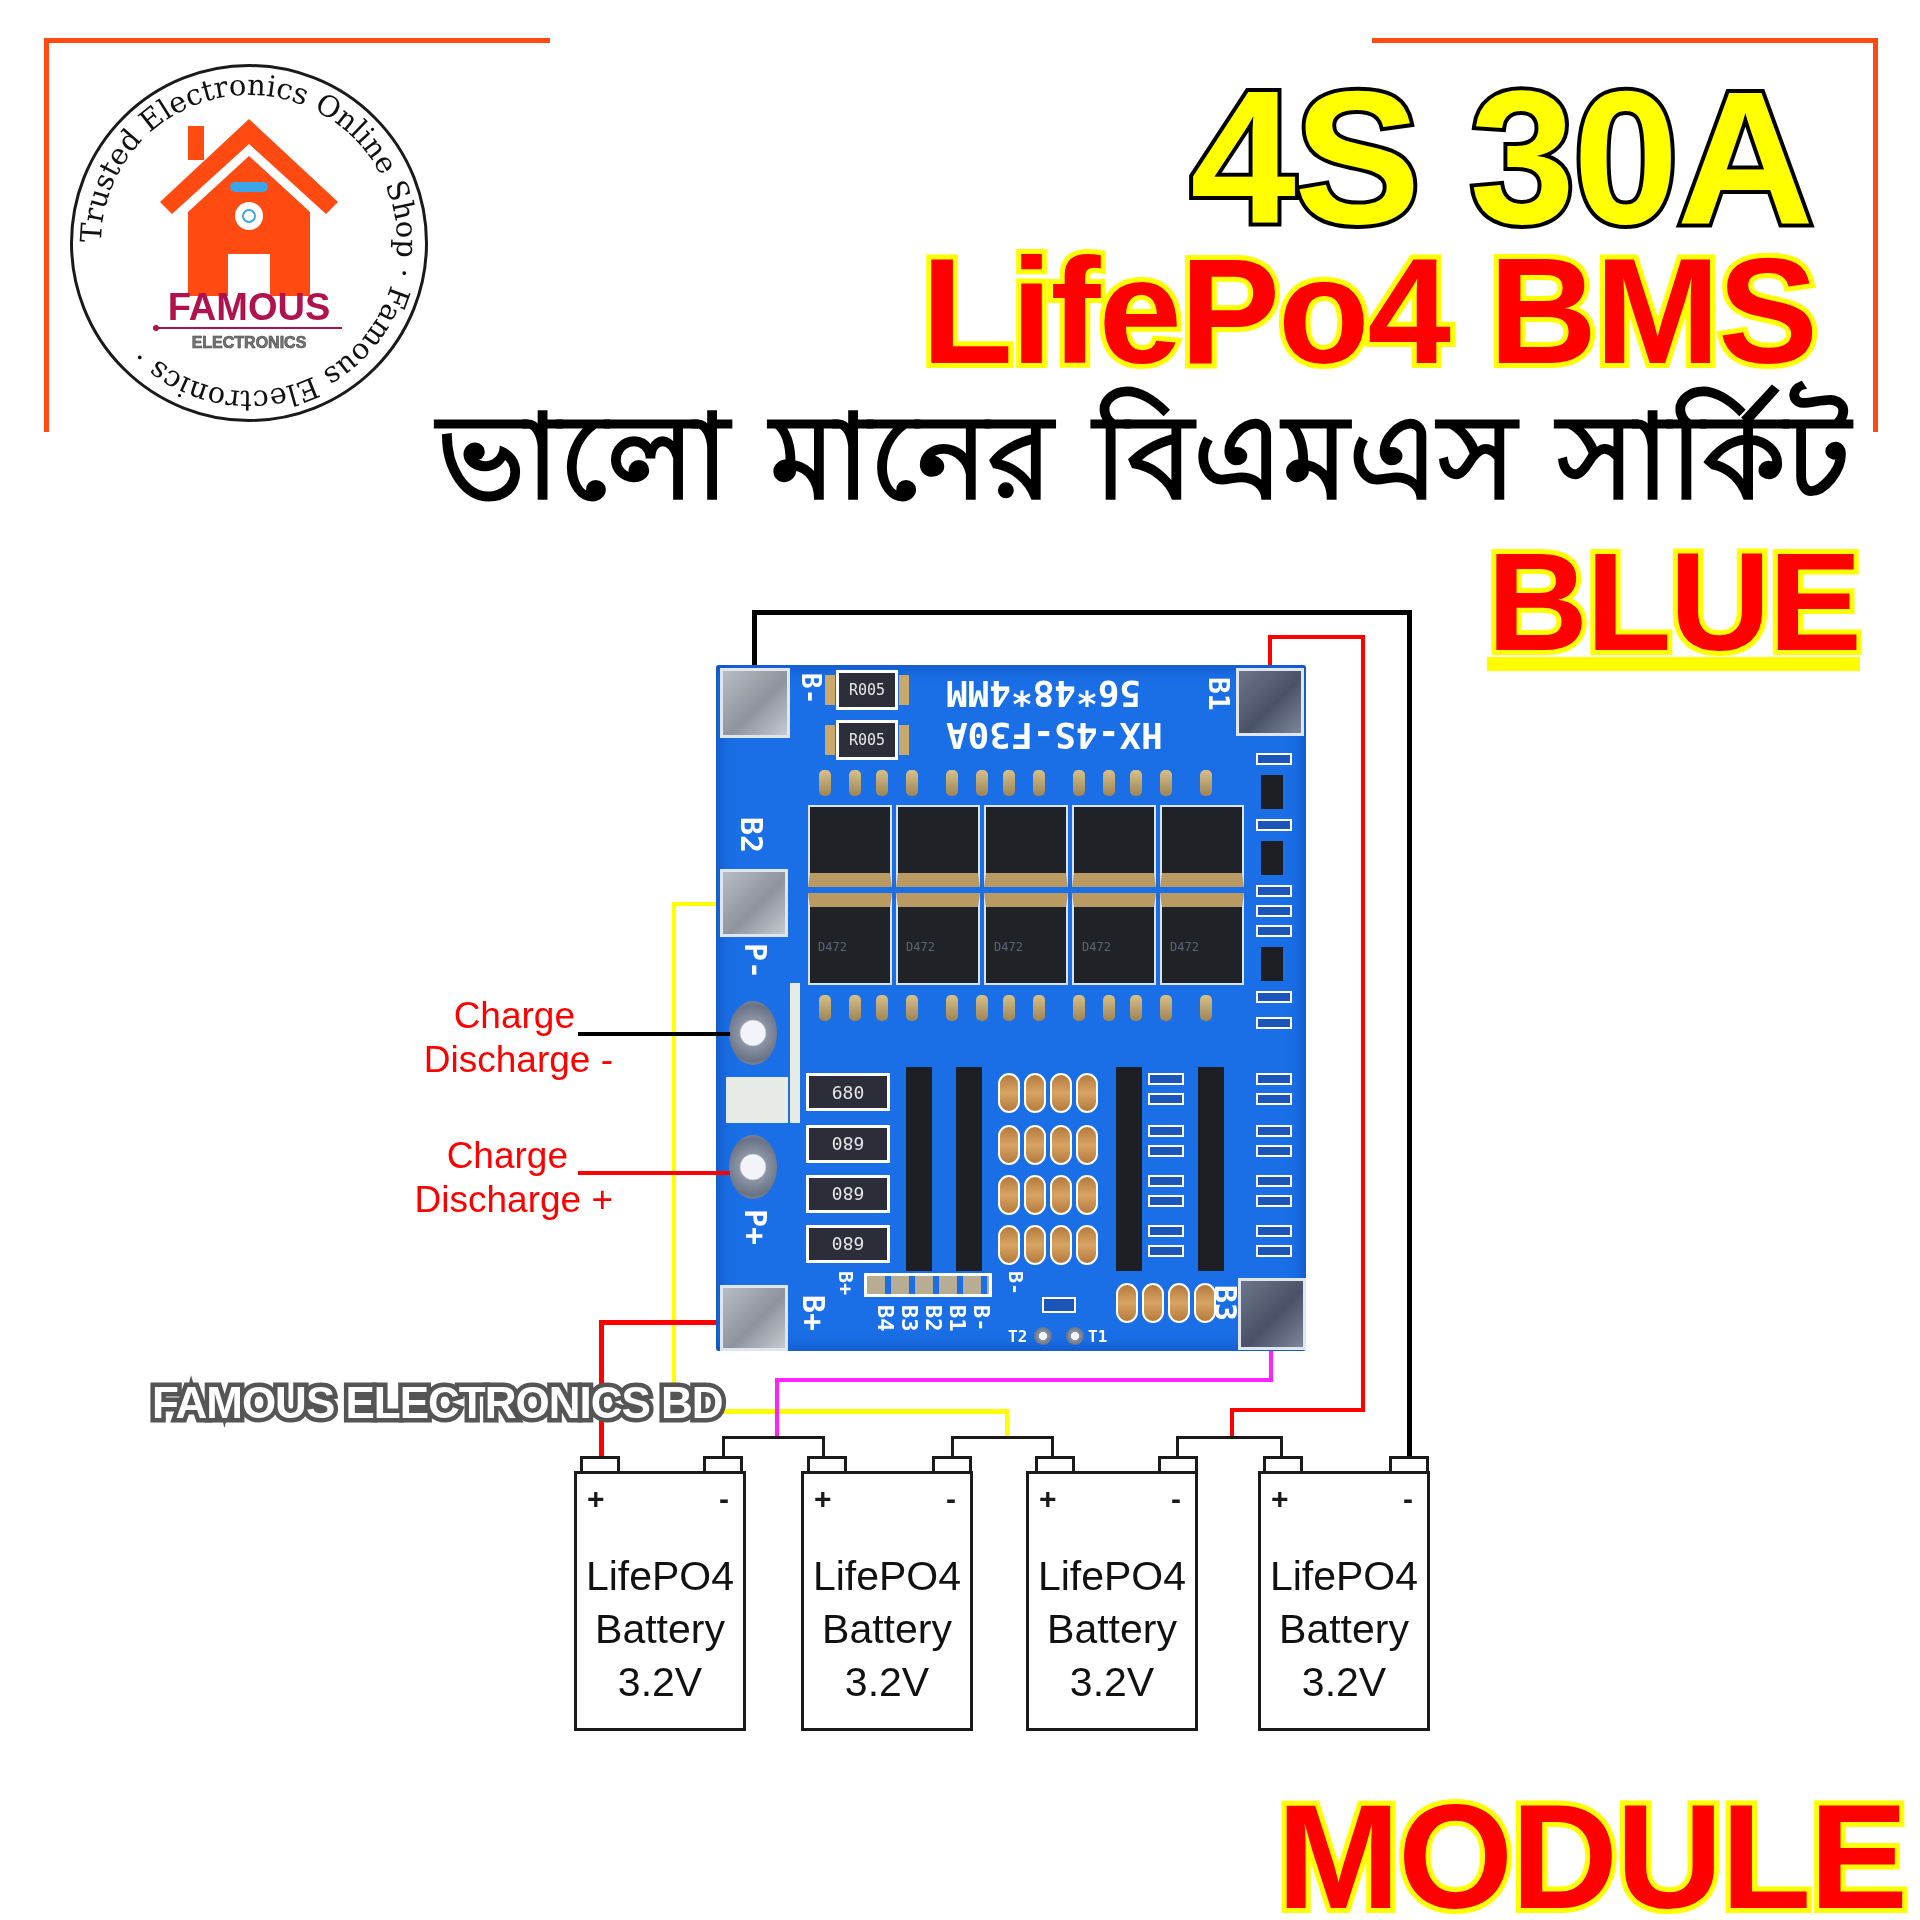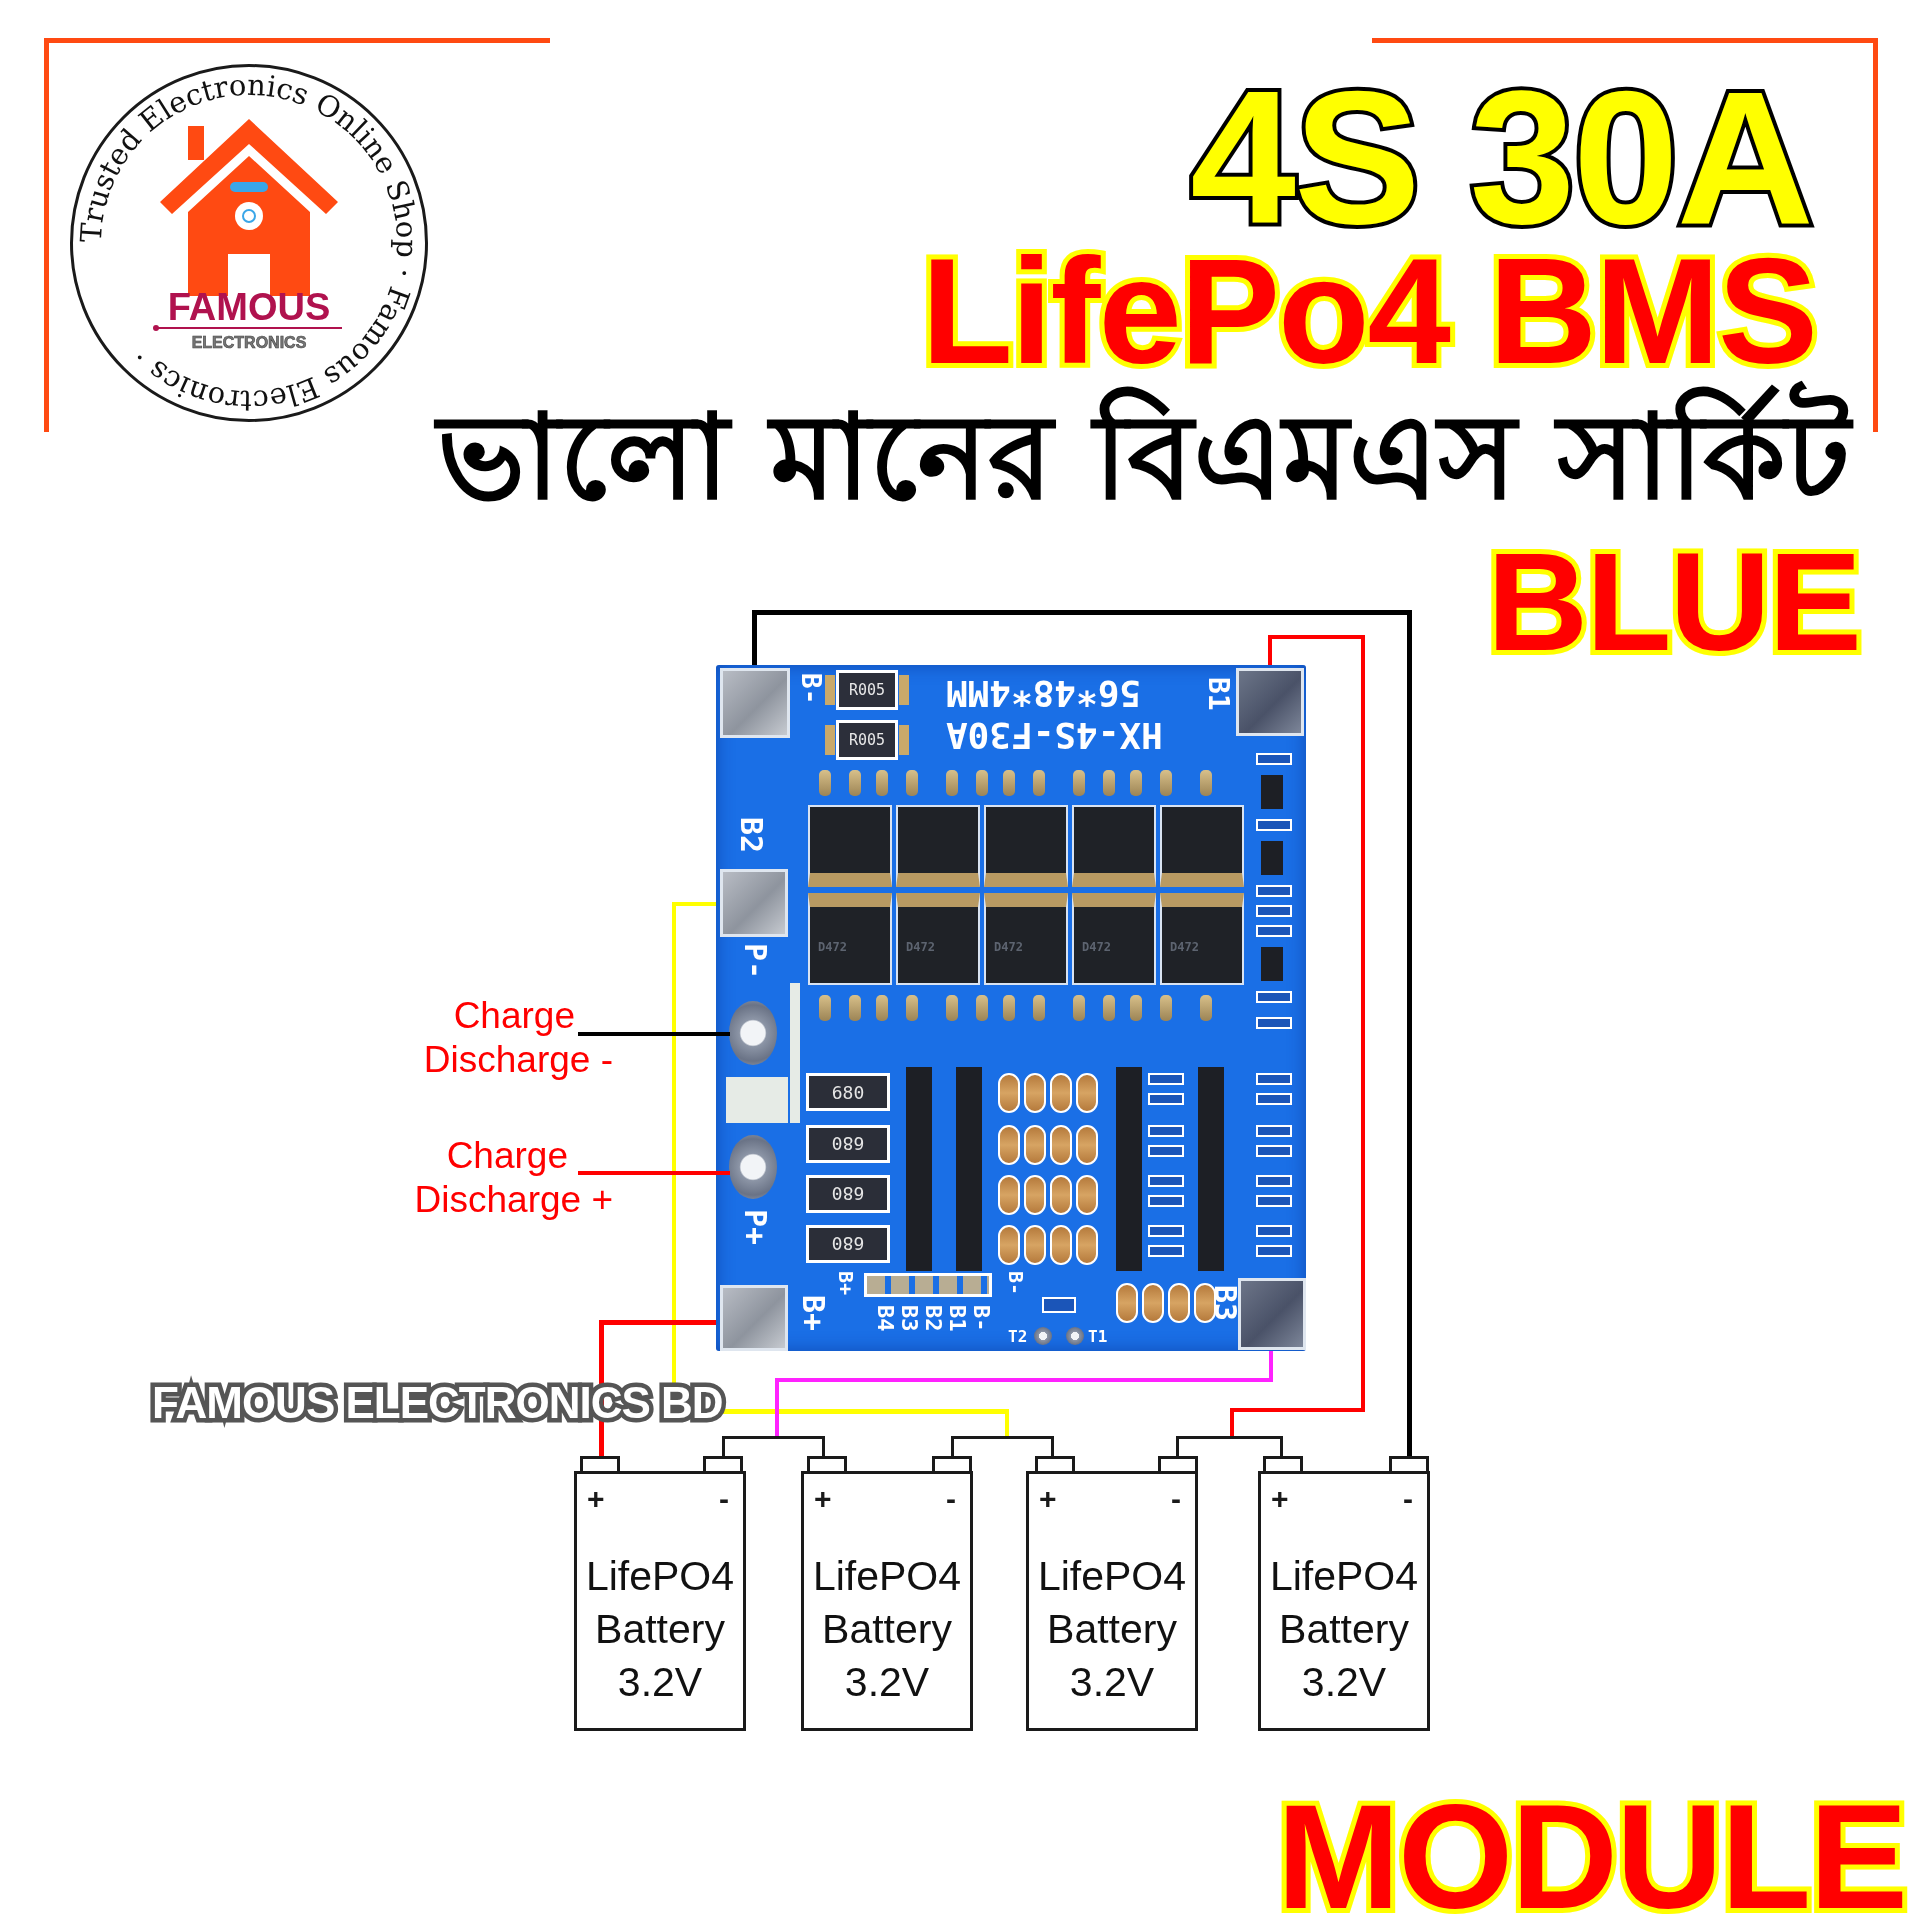--- a/index.html
+++ b/index.html
@@ -7,34 +7,34 @@
   .abs { position:absolute; }
   .frame { position:absolute; background:#ff4a12; }
   
   .logo-ring { position:absolute; left:70px; top:64px; width:358px; height:358px; border-radius:50%; border:3px solid #1a1a1a; box-sizing:border-box; background:#fff; }
   .logo-svg { position:absolute; left:70px; top:64px; width:358px; height:358px; }
   
   .title { position:absolute; font-family:"Liberation Sans", sans-serif; font-weight:900; white-space:nowrap; line-height:1; letter-spacing:-2px; }
   .t-4s { right:108px; top:62px; font-size:190px; color:#ffff00; -webkit-text-stroke:8px #000; paint-order:stroke fill; text-shadow:0 0 0 #000; }
   .t-bms { right:104px; top:236px; font-size:150px; color:#ff0000; -webkit-text-stroke:10px #ffff00; paint-order:stroke fill; }
   .t-bangla { right:70px; top:398px; font-size:118px; color:#000; font-family:"DejaVu Sans", sans-serif; font-weight:bold; letter-spacing:0; }
-  .t-blue { right:60px; top:532px; font-size:140px; color:#ff0000; -webkit-text-stroke:10px #ffff00; paint-order:stroke fill; }
+  .t-blue { right:60px; top:532px; font-size:140px; color:#ff0000; -webkit-text-stroke:10px #ffff00; paint-order:stroke fill;text-decoration:underline; }
   .t-module { right:14px; top:1783px; font-size:148px; color:#ff0000; -webkit-text-stroke:10px #ffff00; paint-order:stroke fill; }
   
   .board { position:absolute; left:716px; top:665px; width:590px; height:686px; background:#1a6fe6; border-radius:3px; box-shadow:inset 0 0 18px rgba(0,30,120,.45); }
   .pad { position:absolute; background:linear-gradient(135deg,#b8bcc4,#8e949e 55%,#c6cad0); border:3px solid #dfe6ef; box-sizing:border-box; }
   .pad.dark { background:linear-gradient(135deg,#6c7588,#4a5268 55%,#7d8699); }
   .silk { position:absolute; color:#ffffff; font-family:"DejaVu Sans Mono", monospace; font-weight:bold; line-height:1; white-space:nowrap; }
   .rot180 { transform:rotate(180deg); }
   .res { position:absolute; background:#2c2f3a; border:3px solid #ffffff; box-sizing:border-box; color:#e8e8e8; font-family:"DejaVu Sans Mono", monospace; font-size:15px; display:flex; align-items:center; justify-content:center; }
   .res::before, .res::after { content:""; position:absolute; top:2px; bottom:2px; width:10px; background:#c9a96a; }
   .res::before { left:-14px; } .res::after { right:-14px; }
   .mosfet { position:absolute; width:84px; height:82px; background:#1f2227; border:2px solid #d9e3f1; box-sizing:border-box; }
   .mosfet.tab-bottom { border-bottom:14px solid #b89a62; }
-  .mosfet.tab-top { border-top:14px solid #b89a62;font-weight:bold; }
+  .mosfet.tab-top { border-top:14px solid #b89a62; }
   .mos-label { position:absolute; left:8px; top:34px; font-size:12px; color:#5d6470; font-family:"DejaVu Sans Mono", monospace; line-height:1.1; }
   .pin { position:absolute; width:12px; height:26px; background:linear-gradient(#d8c08a,#9c8455); border-radius:5px; }
   .hole { position:absolute; border-radius:50%; background:radial-gradient(circle,#f2f4f7 0 30%,#8c95a6 34%,#6a7386 70%,#9aa3b4 100%); }
   .smd { position:absolute; height:12px; width:36px; border:2px solid #fff; background:#1b55b8; box-sizing:border-box; }
   .chip { position:absolute; width:26px; height:52px; background:#1d1f25; }
   .row-res { position:absolute; width:84px; height:38px; background:#2b2e38; border:3px solid #fff; box-sizing:border-box; color:#e6e6e6; font-family:"DejaVu Sans Mono", monospace; font-size:18px; display:flex; align-items:center; justify-content:center; }
   .oval { position:absolute; width:22px; height:40px; border:2px solid #fff; border-radius:11px; background:linear-gradient(#b57a3c,#d7a463,#b57a3c); box-sizing:border-box; }
   
   .wire { position:absolute; }
   .w-black { background:#000; }

